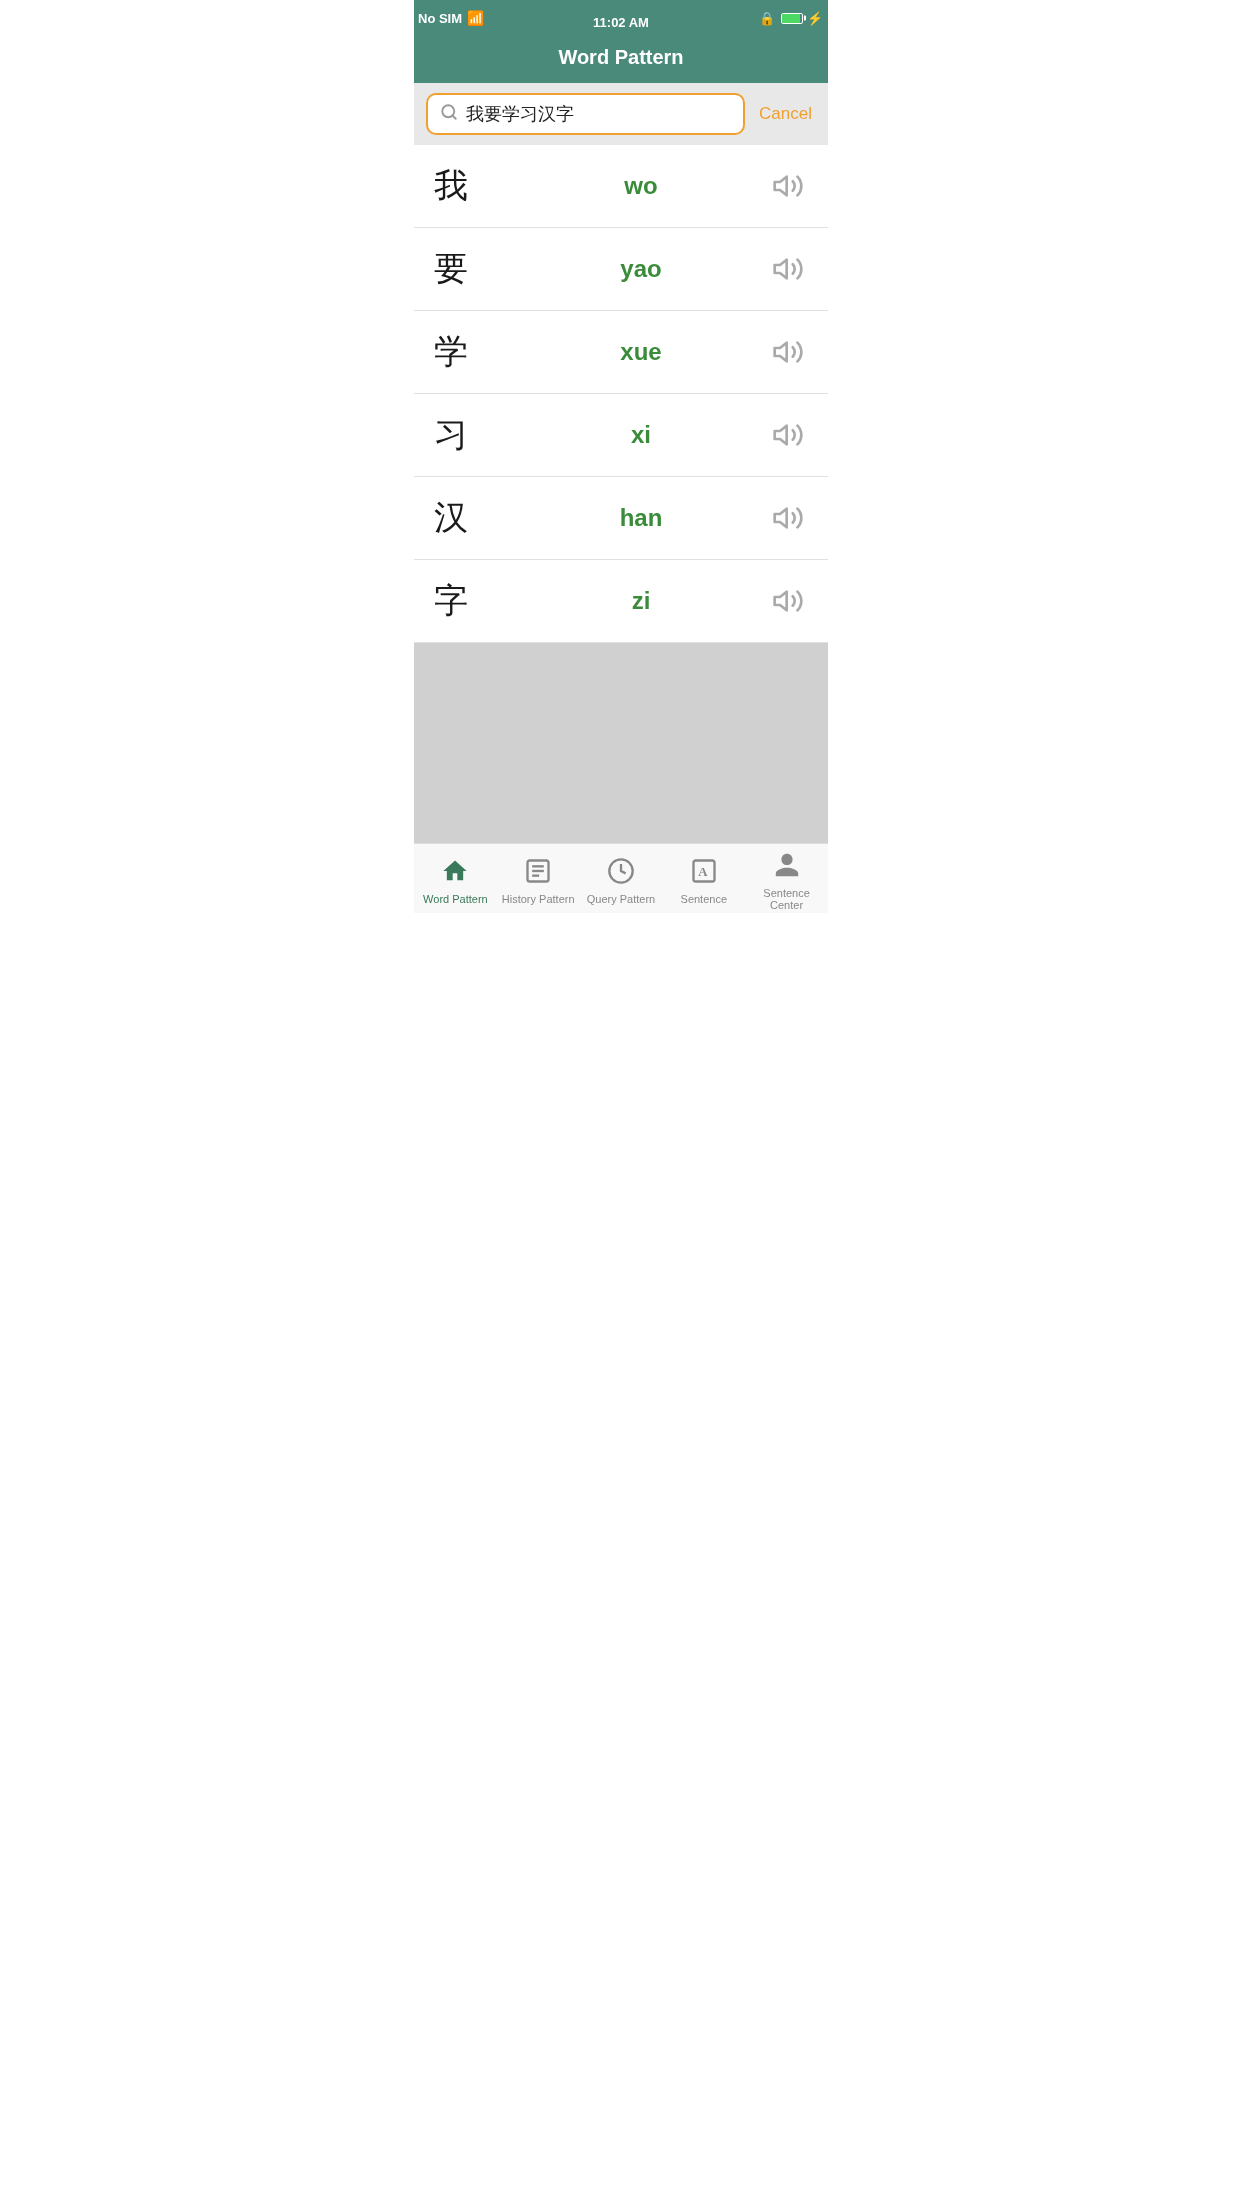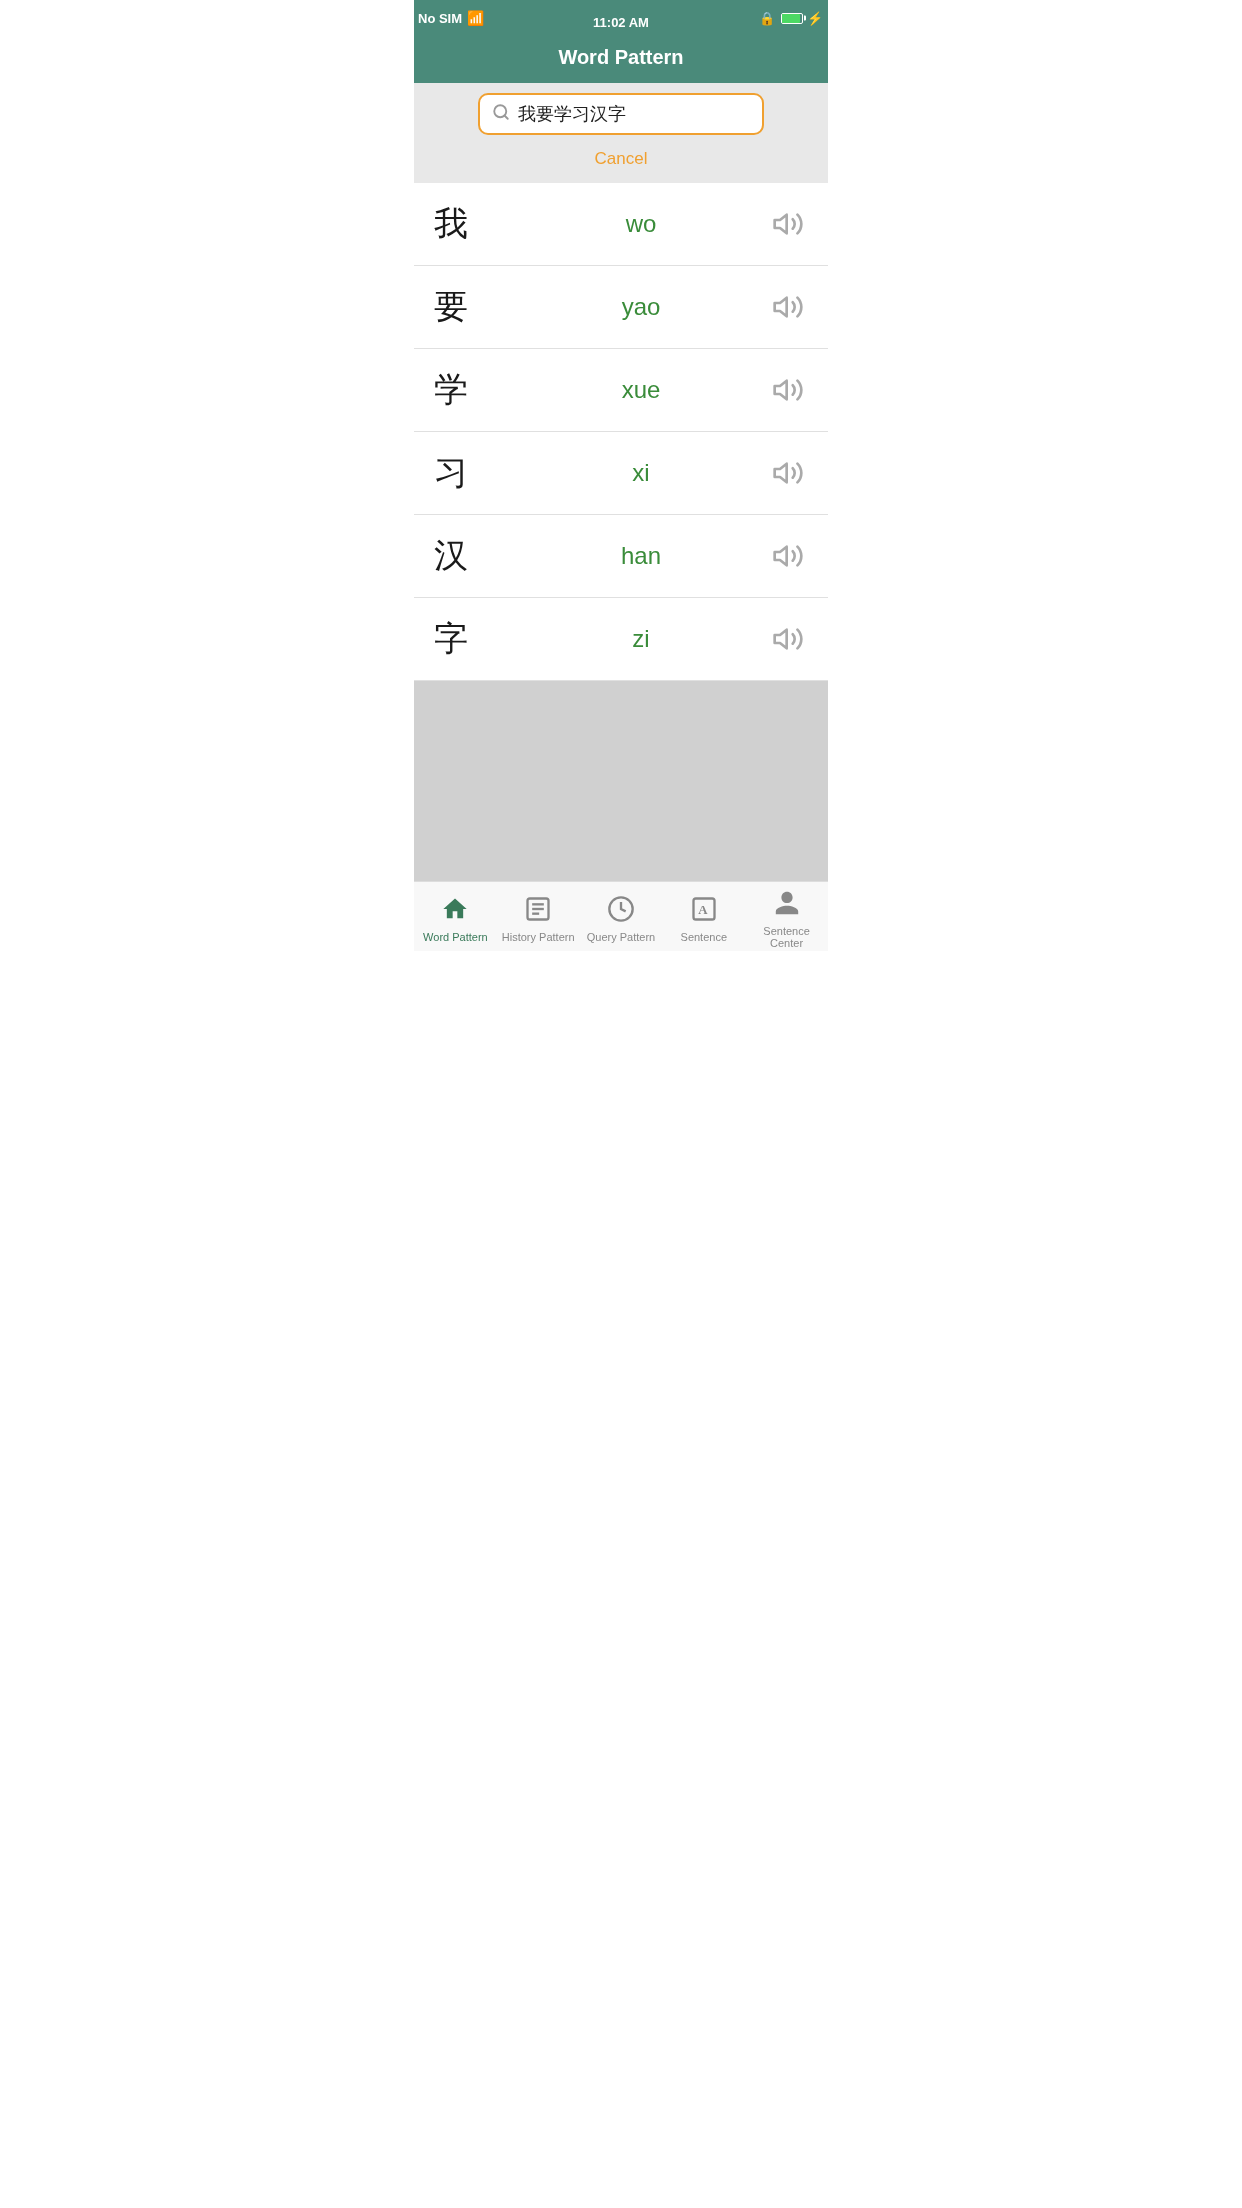--- a/index.html
+++ b/index.html
@@ -73,21 +73,20 @@
       font-weight: 700;
     }
 
     
     .search-bar {
       background: #e8e8e8;
       padding: 10px 12px;
       display: flex;
       align-items: center;
       gap: 10px;
-      flex-direction: column;
     }
     .search-input-wrapper {
       flex: 1;
       display: flex;
       align-items: center;
       background: #fff;
       border: 2px solid #f0a030;
       border-radius: 10px;
       padding: 8px 12px;
       gap: 8px;
@@ -131,21 +130,21 @@
     .char-chinese {
       font-size: 34px;
       color: #1a1a1a;
       width: 80px;
       flex-shrink: 0;
     }
     .char-pinyin {
       flex: 1;
       font-size: 24px;
       color: #3a8c3a;
-      font-weight: 400;
+      font-weight: 700;
       text-align: center;
     }
     .sound-btn {
       background: none;
       border: none;
       cursor: pointer;
       padding: 4px;
       color: #aaa;
       display: flex;
       align-items: center;

